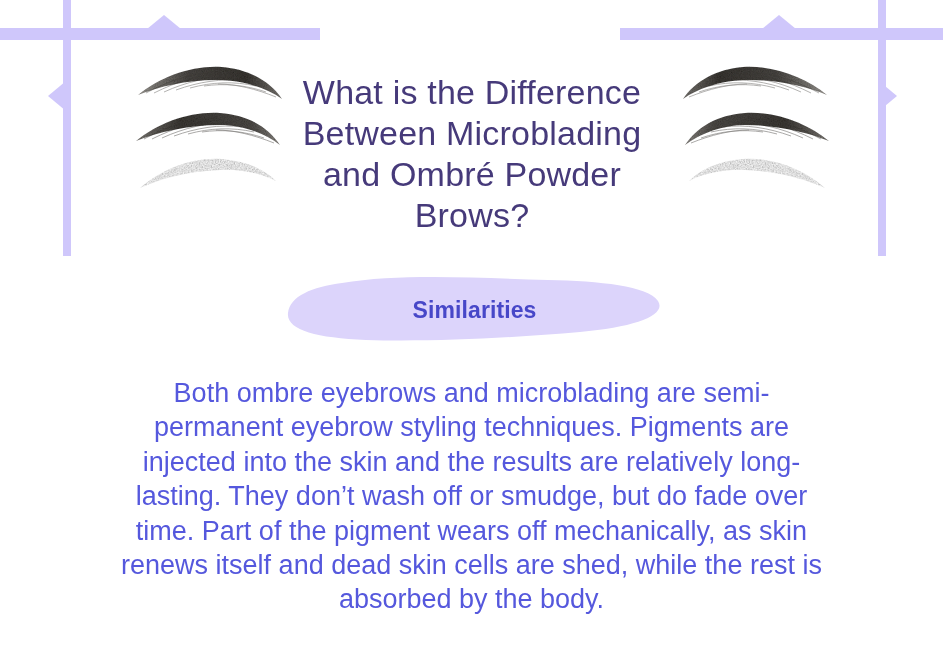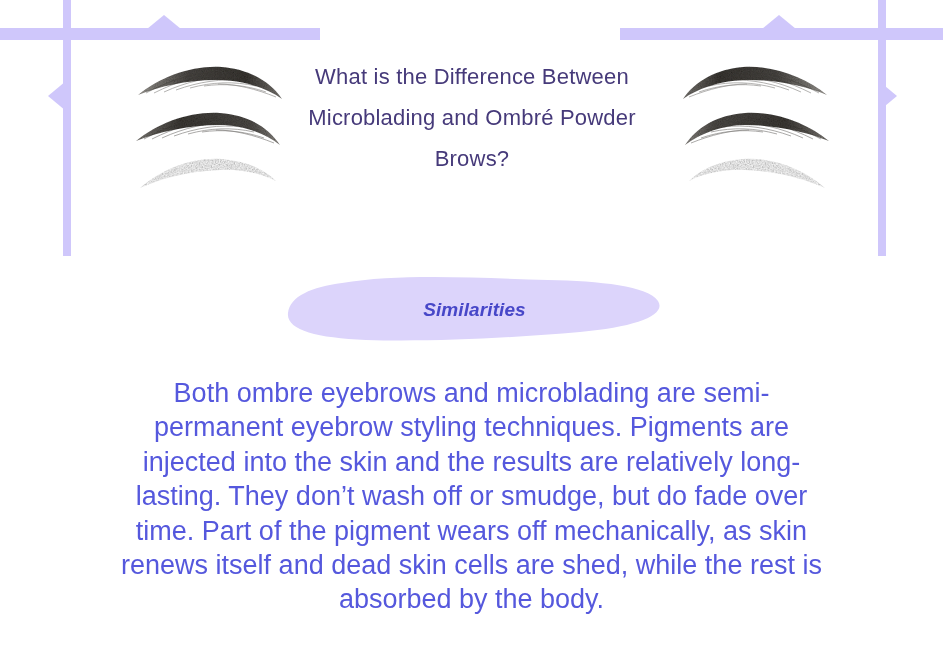--- a/index.html
+++ b/index.html
@@ -14,42 +14,41 @@
   .deco-svg{position:absolute;left:0;top:0;width:943px;height:270px;}
 
   
   .brow-col{position:absolute;top:55px;width:160px;height:150px;}
   .brow-left{left:130px;}
   .brow-right{left:675px;}
   .brow-svg{display:block;width:160px;height:150px;}
 
   
   .title{
-    position:absolute;left:272px;top:56px;width:400px;
+    position:absolute;left:272px;top:72px;width:400px;
     text-align:center;
     color:#463a7a;
-    font-size:22px;
+    font-size:34px;
     line-height:41px;
     font-weight:400;
     letter-spacing:0.2px;
   }
 
   
   .badge-wrap{position:absolute;left:280px;top:272px;width:385px;height:76px;}
   .badge-blob{position:absolute;left:0;top:0;width:385px;height:76px;}
   .badge-label{
     position:absolute;left:0;top:0;width:385px;height:76px;
     display:flex;align-items:center;justify-content:center;
     color:#4747c8;
-    font-size:19px;
+    font-size:23px;
     font-weight:bold;
     letter-spacing:0.1px;
     padding-left:4px;
     box-sizing:border-box;
-    font-style:italic;
   }
 
   
   .body-text{
     position:absolute;left:120px;top:376px;width:703px;
     text-align:center;
     color:#5558dd;
     font-size:27px;
     line-height:34.4px;
     font-weight:400;

